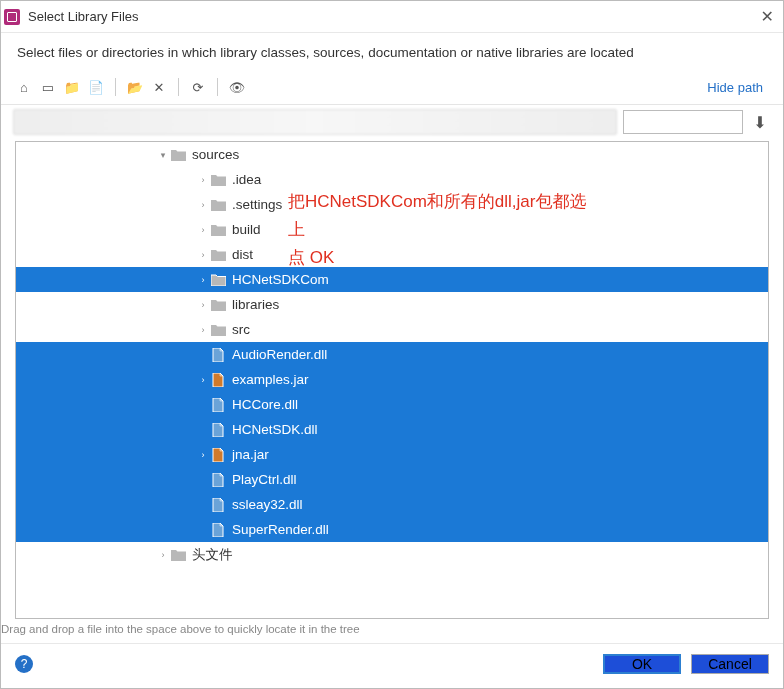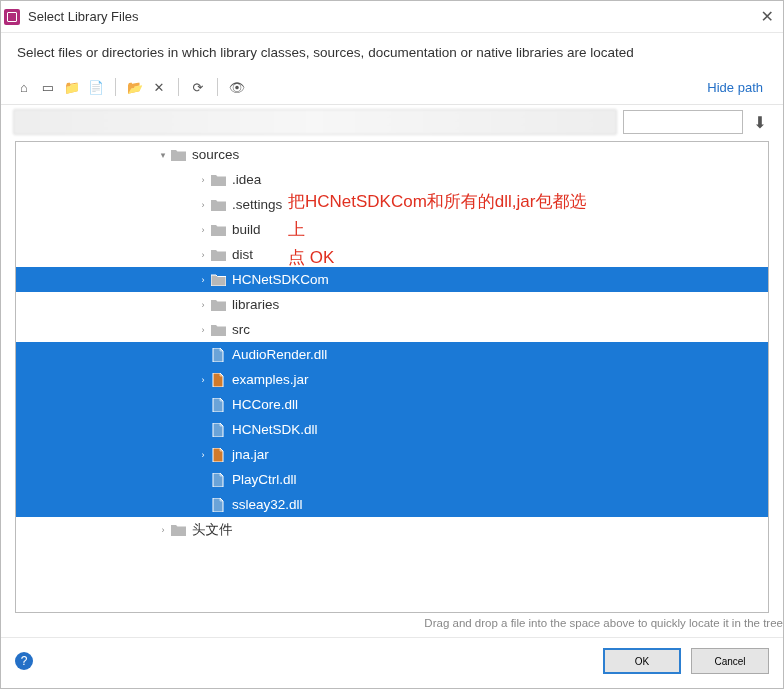--- a/index.html
+++ b/index.html
@@ -25,25 +25,25 @@
 .tree { position: relative; }
 .row { display: flex; align-items: center; height: 25px; font-size: 13.5px; color: #333; cursor: pointer; }
 .row .indent { flex-shrink: 0; }
 .row .arrow { width: 14px; text-align: center; color: #888; font-size: 9px; flex-shrink: 0; }
 .row .ficon { width: 16px; height: 14px; margin-right: 6px; display: flex; align-items: center; justify-content: center; flex-shrink: 0; }
 .row .label { white-space: nowrap; }
 .row.sel { background: #1b79d6; color: #fff; }
 .row.sel .arrow { color: #fff; }
 .row.sel .ficon svg { fill: #fff !important; stroke:#fff !important;}
 .annotation { position: absolute; color: #e03020; font-size: 17px; line-height: 28px; pointer-events: none; }
-.hint { text-align: right; font-size: 11.5px; color: #888; padding: 4px 0 8px 0; }
+.hint { text-align: left; font-size: 11.5px; color: #888; padding: 4px 0 8px 0; }
 .footer { display: flex; align-items: center; padding: 10px 14px 14px 14px; gap: 10px; border-top: 1px solid #e8e8e8; }
 .help { width: 18px; height: 18px; border-radius: 50%; background: #2470c7; color: #fff; font-size: 12px; display: flex; align-items: center; justify-content: center; cursor: pointer; }
 .footer .spacer { flex: 1; }
-.btn { min-width: 78px; height: 26px; border: 1px solid #aaa; background: #e5e5e5; font-size: 10px; display: flex; align-items: center; justify-content: center; cursor: pointer; }
+.btn { min-width: 78px; height: 20px; border: 1px solid #aaa; background: #1d4ed8; font-size: 14px; display: flex; align-items: center; justify-content: center; cursor: pointer; }
 .btn.primary { border: 2px solid #2c7fd1; }
 </style>
 </head>
 <body>
 
 <div class="dialog">
   <div class="titlebar">
     <div class="app-icon"></div>
     <div class="title">Select Library Files</div>
     <div class="close">✕</div>
@@ -225,20 +225,31 @@
           <div class="indent" style="width:180px"></div>
           <div class="arrow"></div>
           <div class="ficon">
             <svg width="12" height="14" viewBox="0 0 12 14">
               <path fill="#6aa3d8" d="M1 0h7l3 3v11H1z"></path>
               <path fill="#fff" opacity="0.5" d="M8 0v3h3z"></path>
             </svg>
           </div>
           <span class="label">ssleay32.dll</span>
         </div>
+        <div class="row sel">
+          <div class="indent" style="width:180px"></div>
+          <div class="arrow"></div>
+          <div class="ficon">
+            <svg width="12" height="14" viewBox="0 0 12 14">
+              <path fill="#6aa3d8" d="M1 0h7l3 3v11H1z"></path>
+              <path fill="#fff" opacity="0.5" d="M8 0v3h3z"></path>
+            </svg>
+          </div>
+          <span class="label">SuperRender.dll</span>
+        </div>
         <div class="row">
           <div class="indent" style="width:140px"></div>
           <div class="arrow">›</div>
           <div class="ficon">
             <svg width="15" height="12" viewBox="0 0 15 12">
               <path fill="#b8b8b8" d="M0 1h5l1.5 1.5H15V12H0z"></path>
             </svg>
           </div>
           <span class="label">头文件</span>
         </div>

